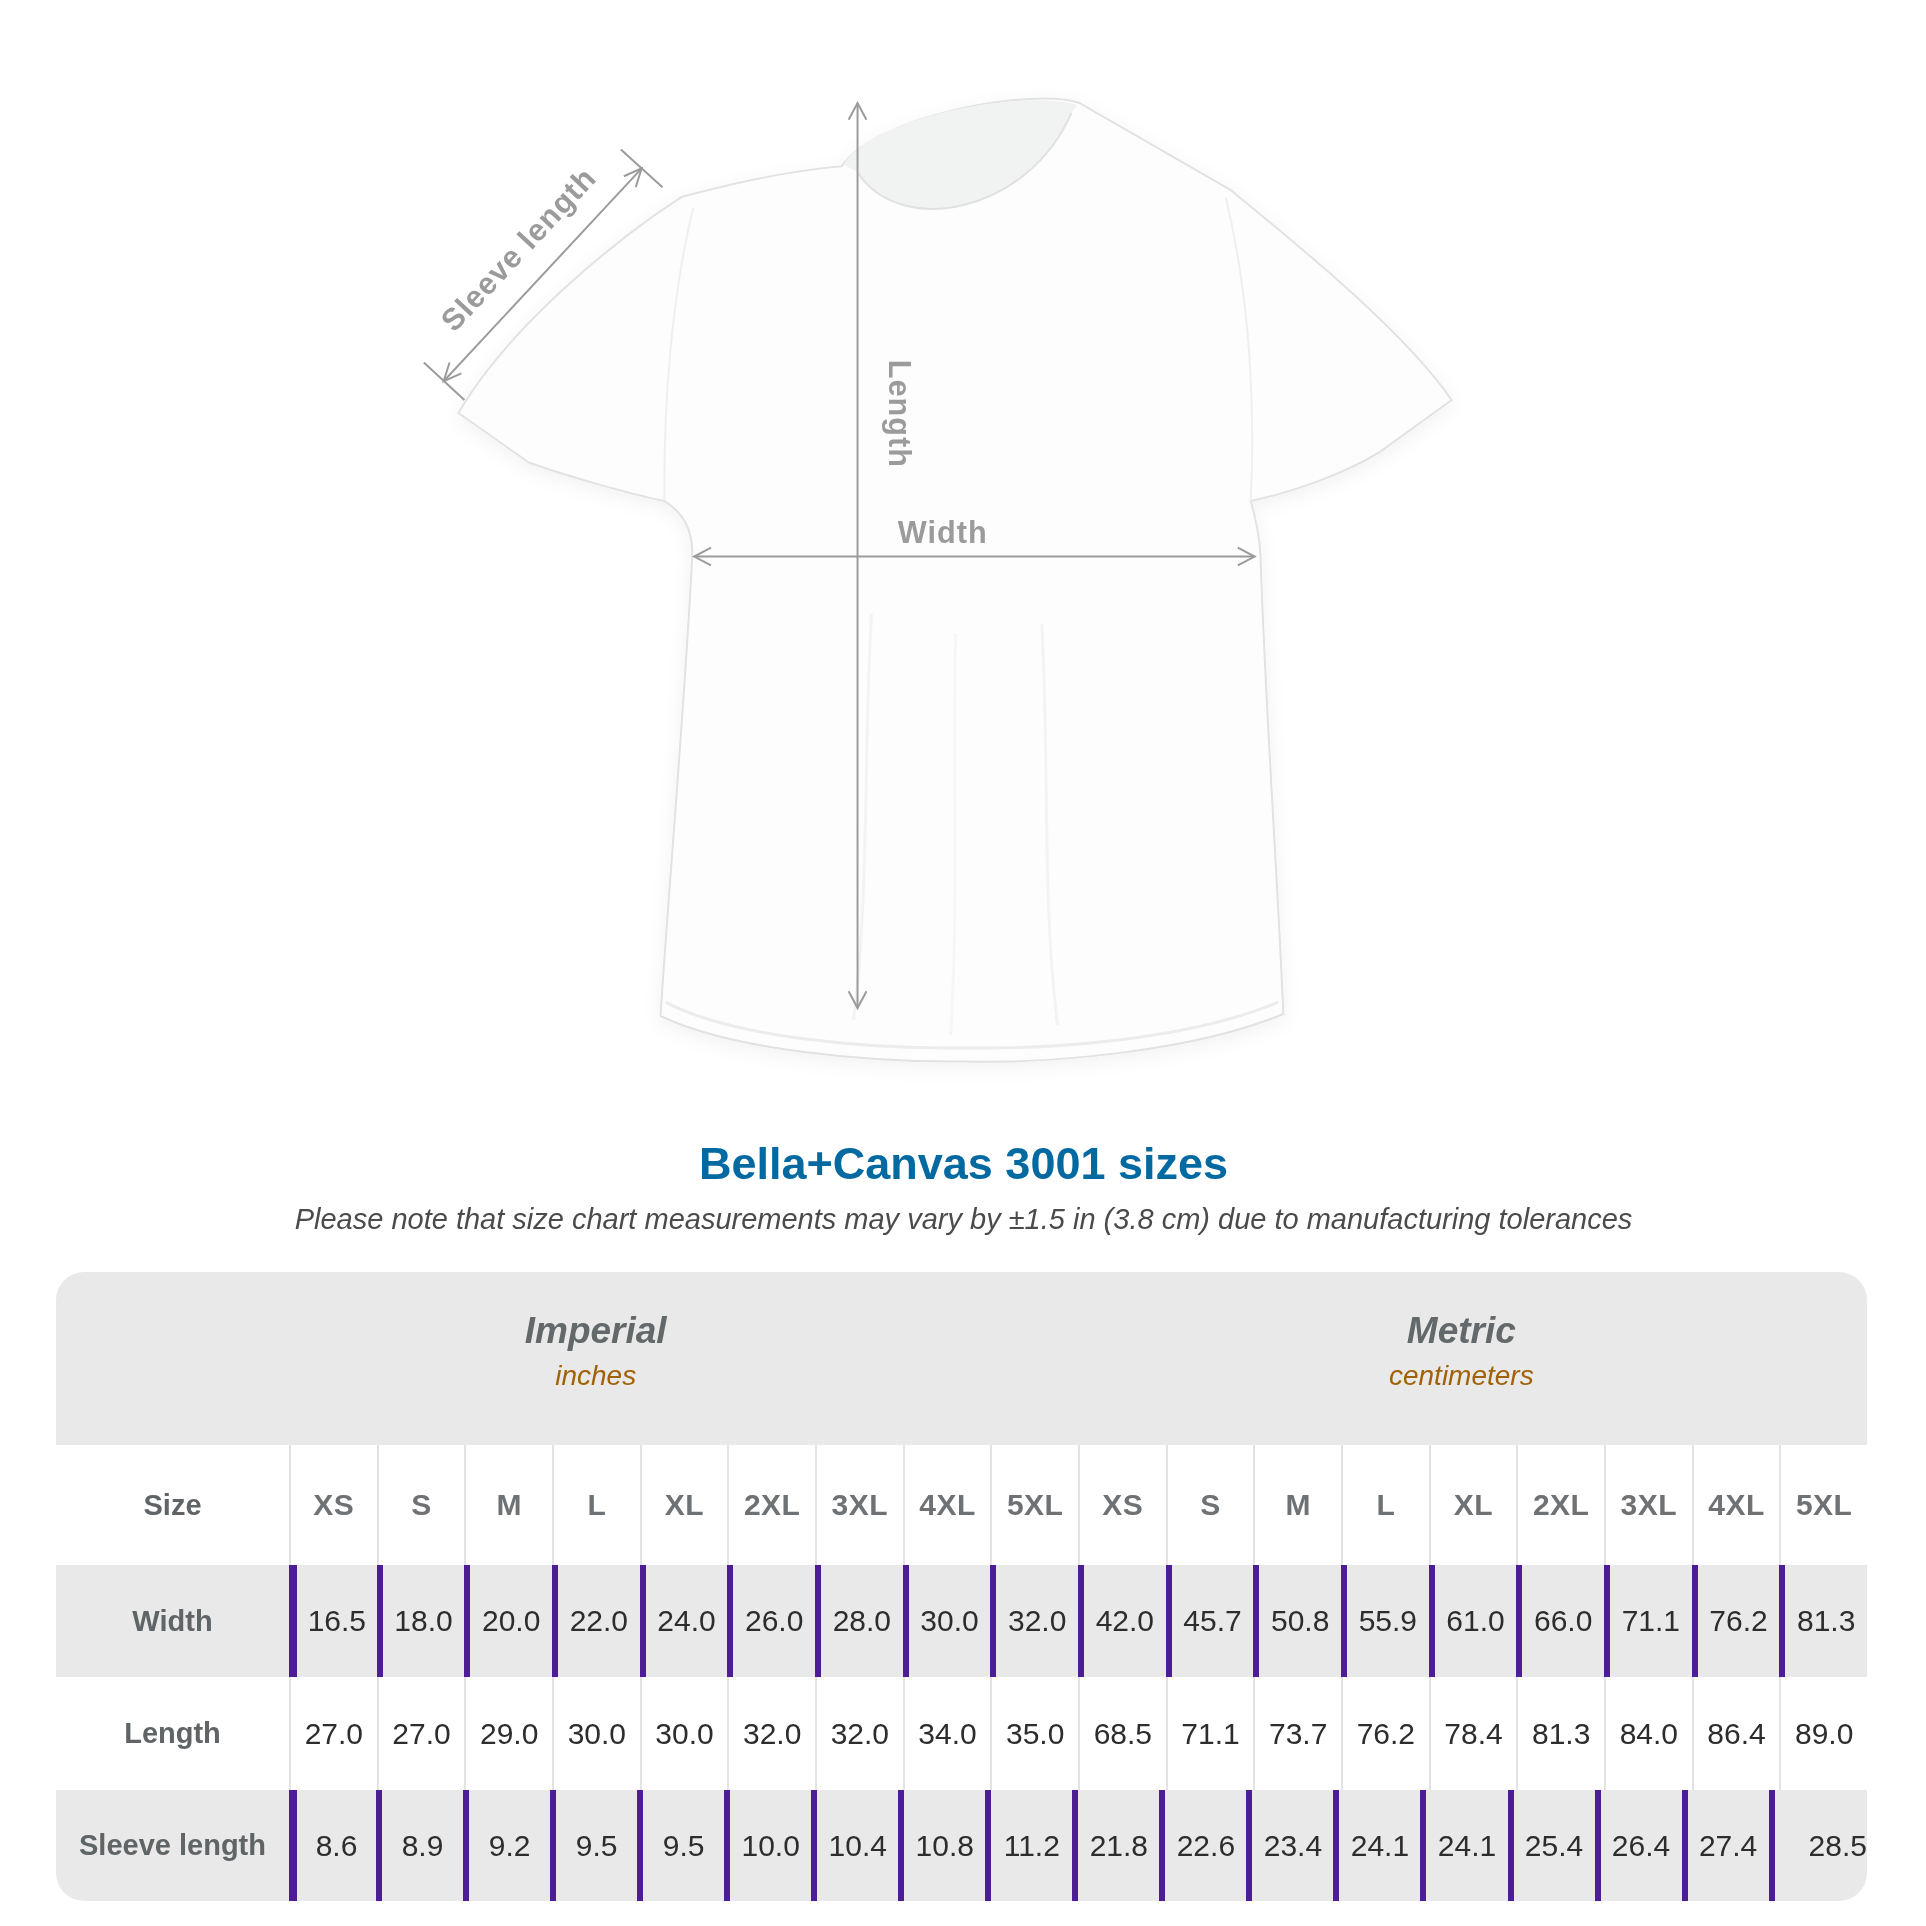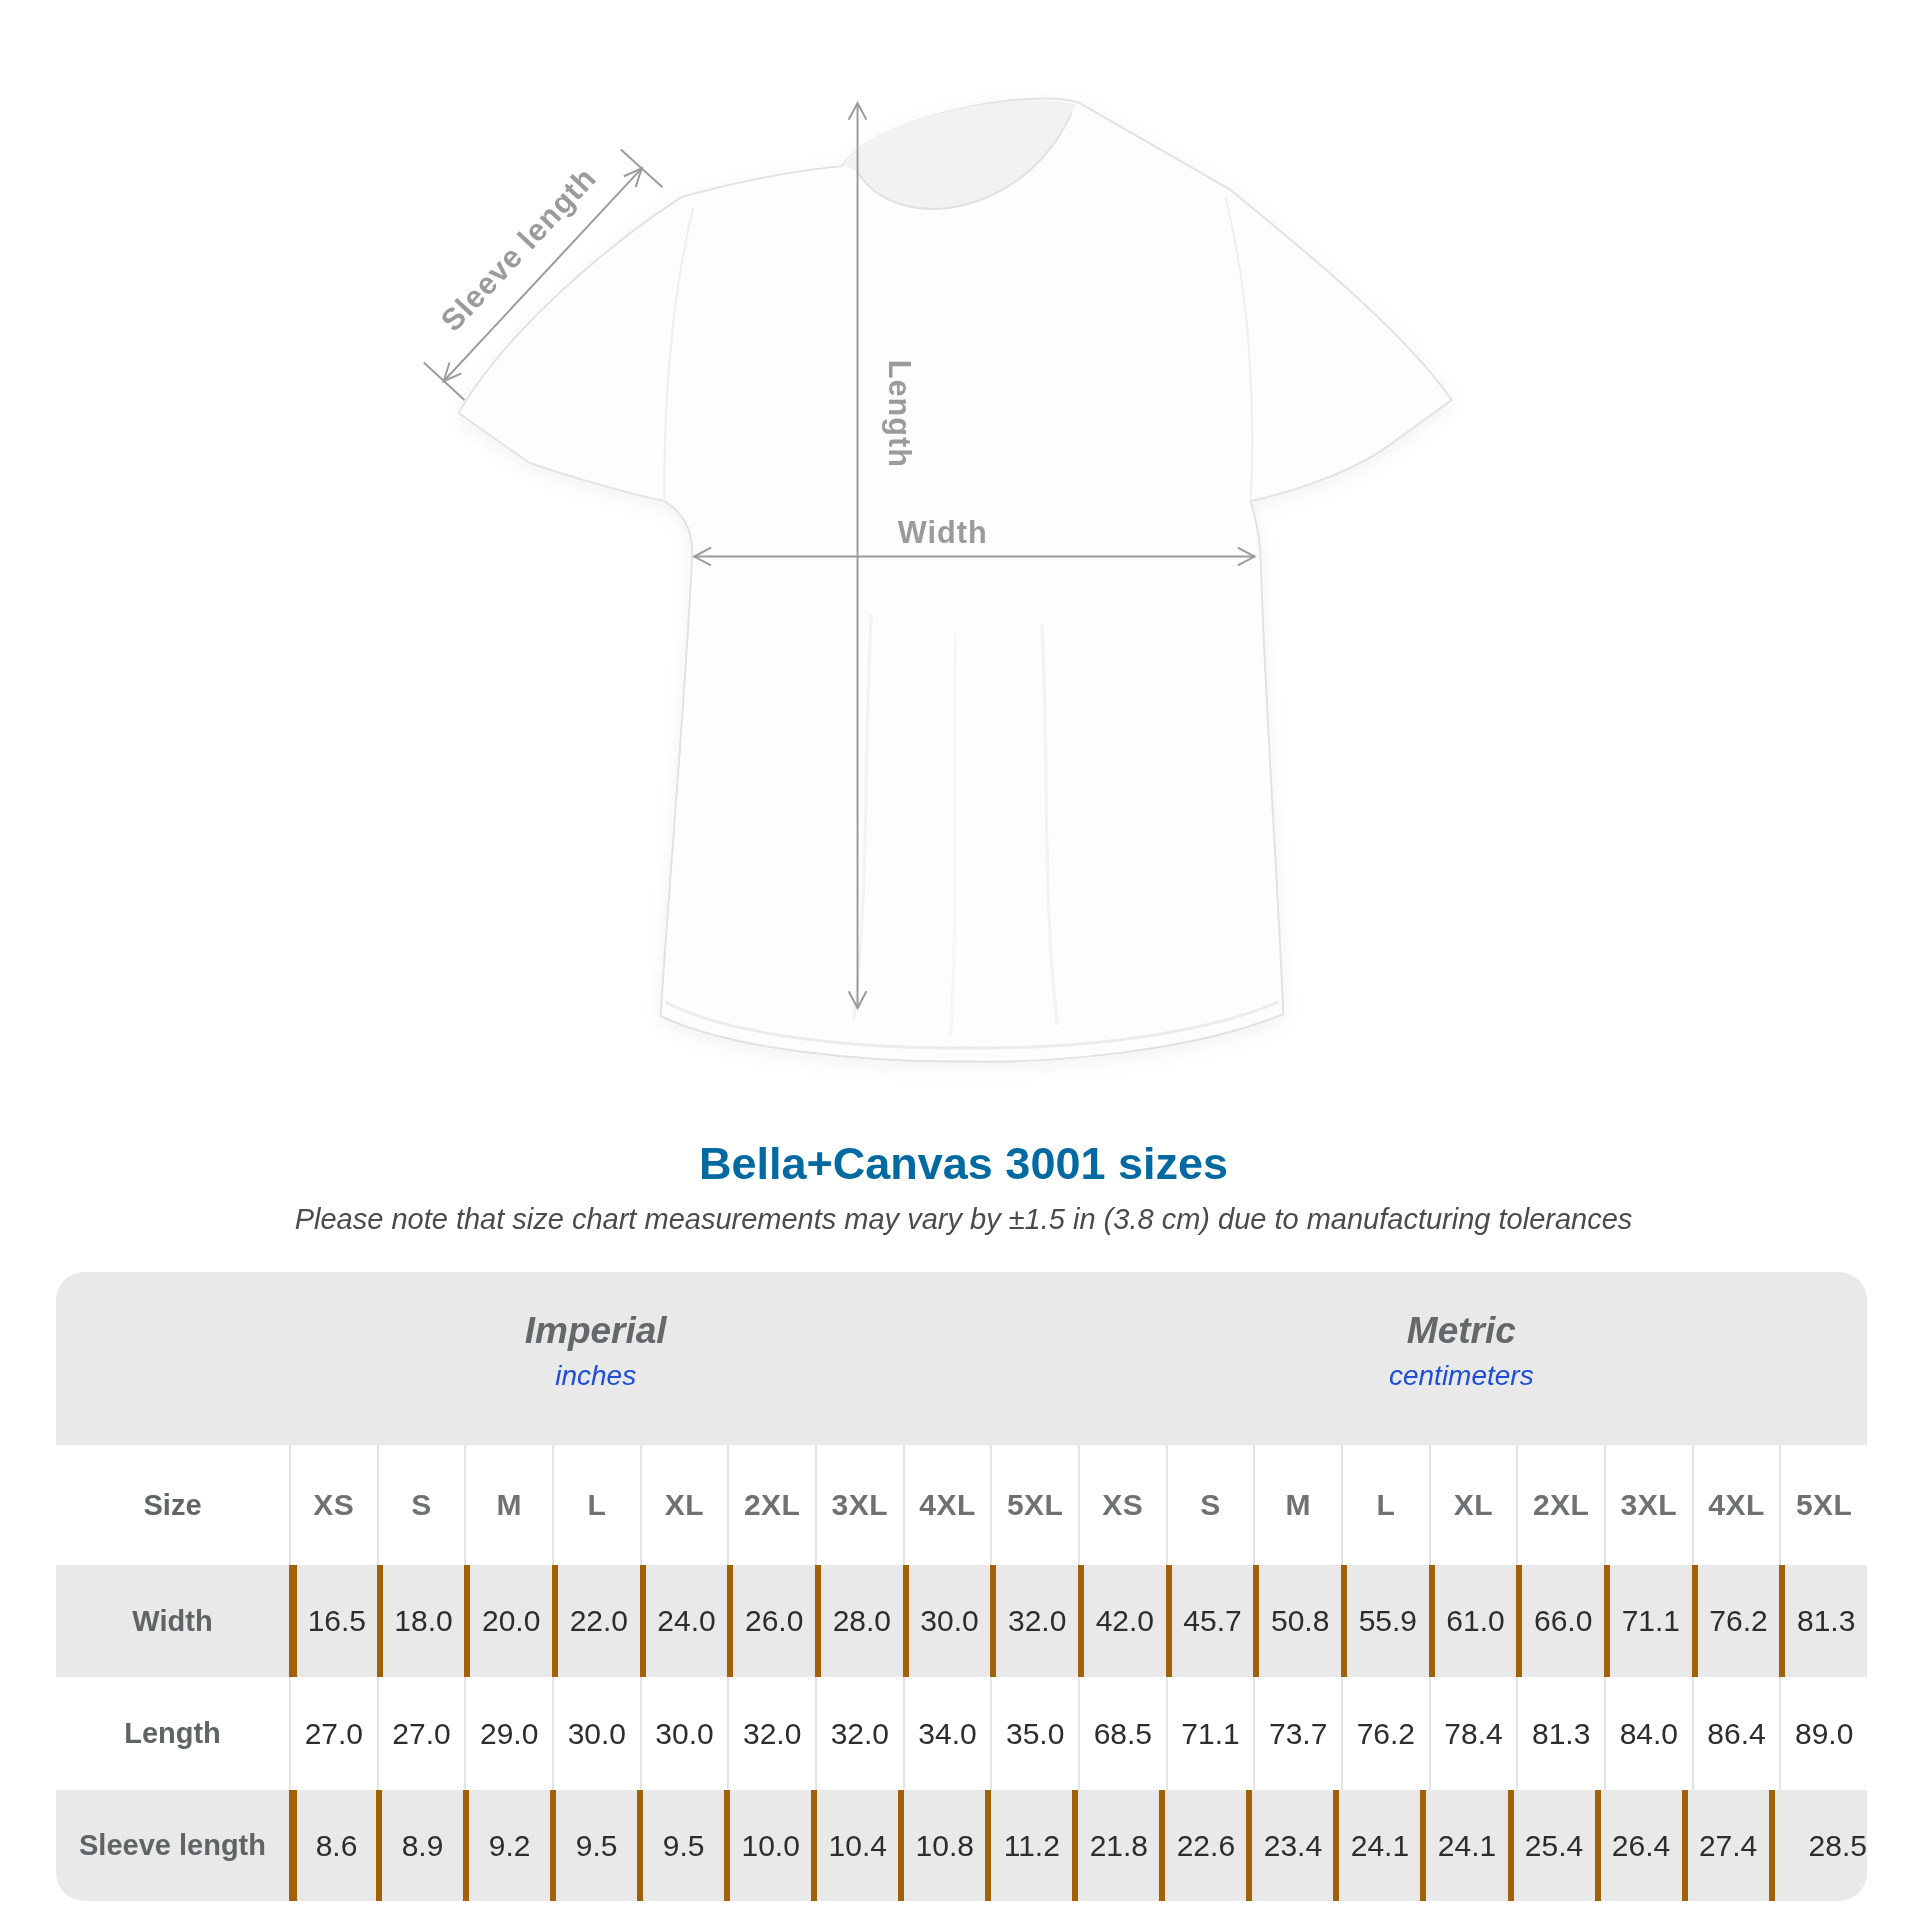--- a/index.html
+++ b/index.html
@@ -13,35 +13,35 @@
   #title-block{position:absolute;left:0;top:1135px;width:1927px;text-align:center;}
   #page-title{font-size:45px;font-weight:bold;color:#0369a1;line-height:57px;margin:0;}
   #page-subtitle{font-size:29px;font-style:italic;color:#4b4b4b;line-height:36px;margin-top:9px;}
 
   
   #table-card{position:absolute;left:56px;top:1272px;width:1811px;height:593px;}
 
   .header-band{position:relative;height:173px;background:#e9e9e9;border-radius:28px 28px 0 0;}
   .group-title{position:absolute;top:38px;transform:translateX(-50%);text-align:center;white-space:nowrap;}
   .group-title .g-name{font-size:37px;font-weight:bold;font-style:italic;color:#63686a;line-height:42px;}
-  .group-title .g-unit{font-size:28px;font-style:italic;color:#1d4ed8;line-height:34px;margin-top:7px;}
+  .group-title .g-unit{font-size:28px;font-style:italic;color:#a16207;line-height:34px;margin-top:7px;}
   #group-imperial{left:29.8%;}
   #group-metric{left:77.6%;}
 
   .trow{display:grid;grid-template-columns:233px repeat(18,1fr);}
   .trow .td{display:flex;align-items:center;justify-content:center;height:100%;box-sizing:border-box;}
   .row-size{height:120px;}
   .row-width{height:112px;}
   .row-length{height:113px;}
   .row-sleeve{height:111px;}
 
   .trow.white .td{background:#ffffff;}
   .trow.white .td + .td{border-left:2px solid #e3e3e3;}
   .trow.gray .td{background:#e9e9e9;}
-  .trow.gray .td + .td{border-left:6px solid #a16207;}
+  .trow.gray .td + .td{border-left:6px solid #4c1d95;}
   .trow.gray .td:nth-child(2){border-left-width:8px;}
 
   .row-sleeve .td:first-child{border-bottom-left-radius:28px;}
   .row-sleeve .td:last-child{border-bottom-right-radius:28px;padding-left:34px;}
 
   .row-label{font-size:29px;font-weight:bold;color:#5f6466;}
   .col-head{font-size:30px;font-weight:bold;color:#6e7275;letter-spacing:0.5px;}
   .num{font-size:30px;color:#2d2d2d;}
 
   

